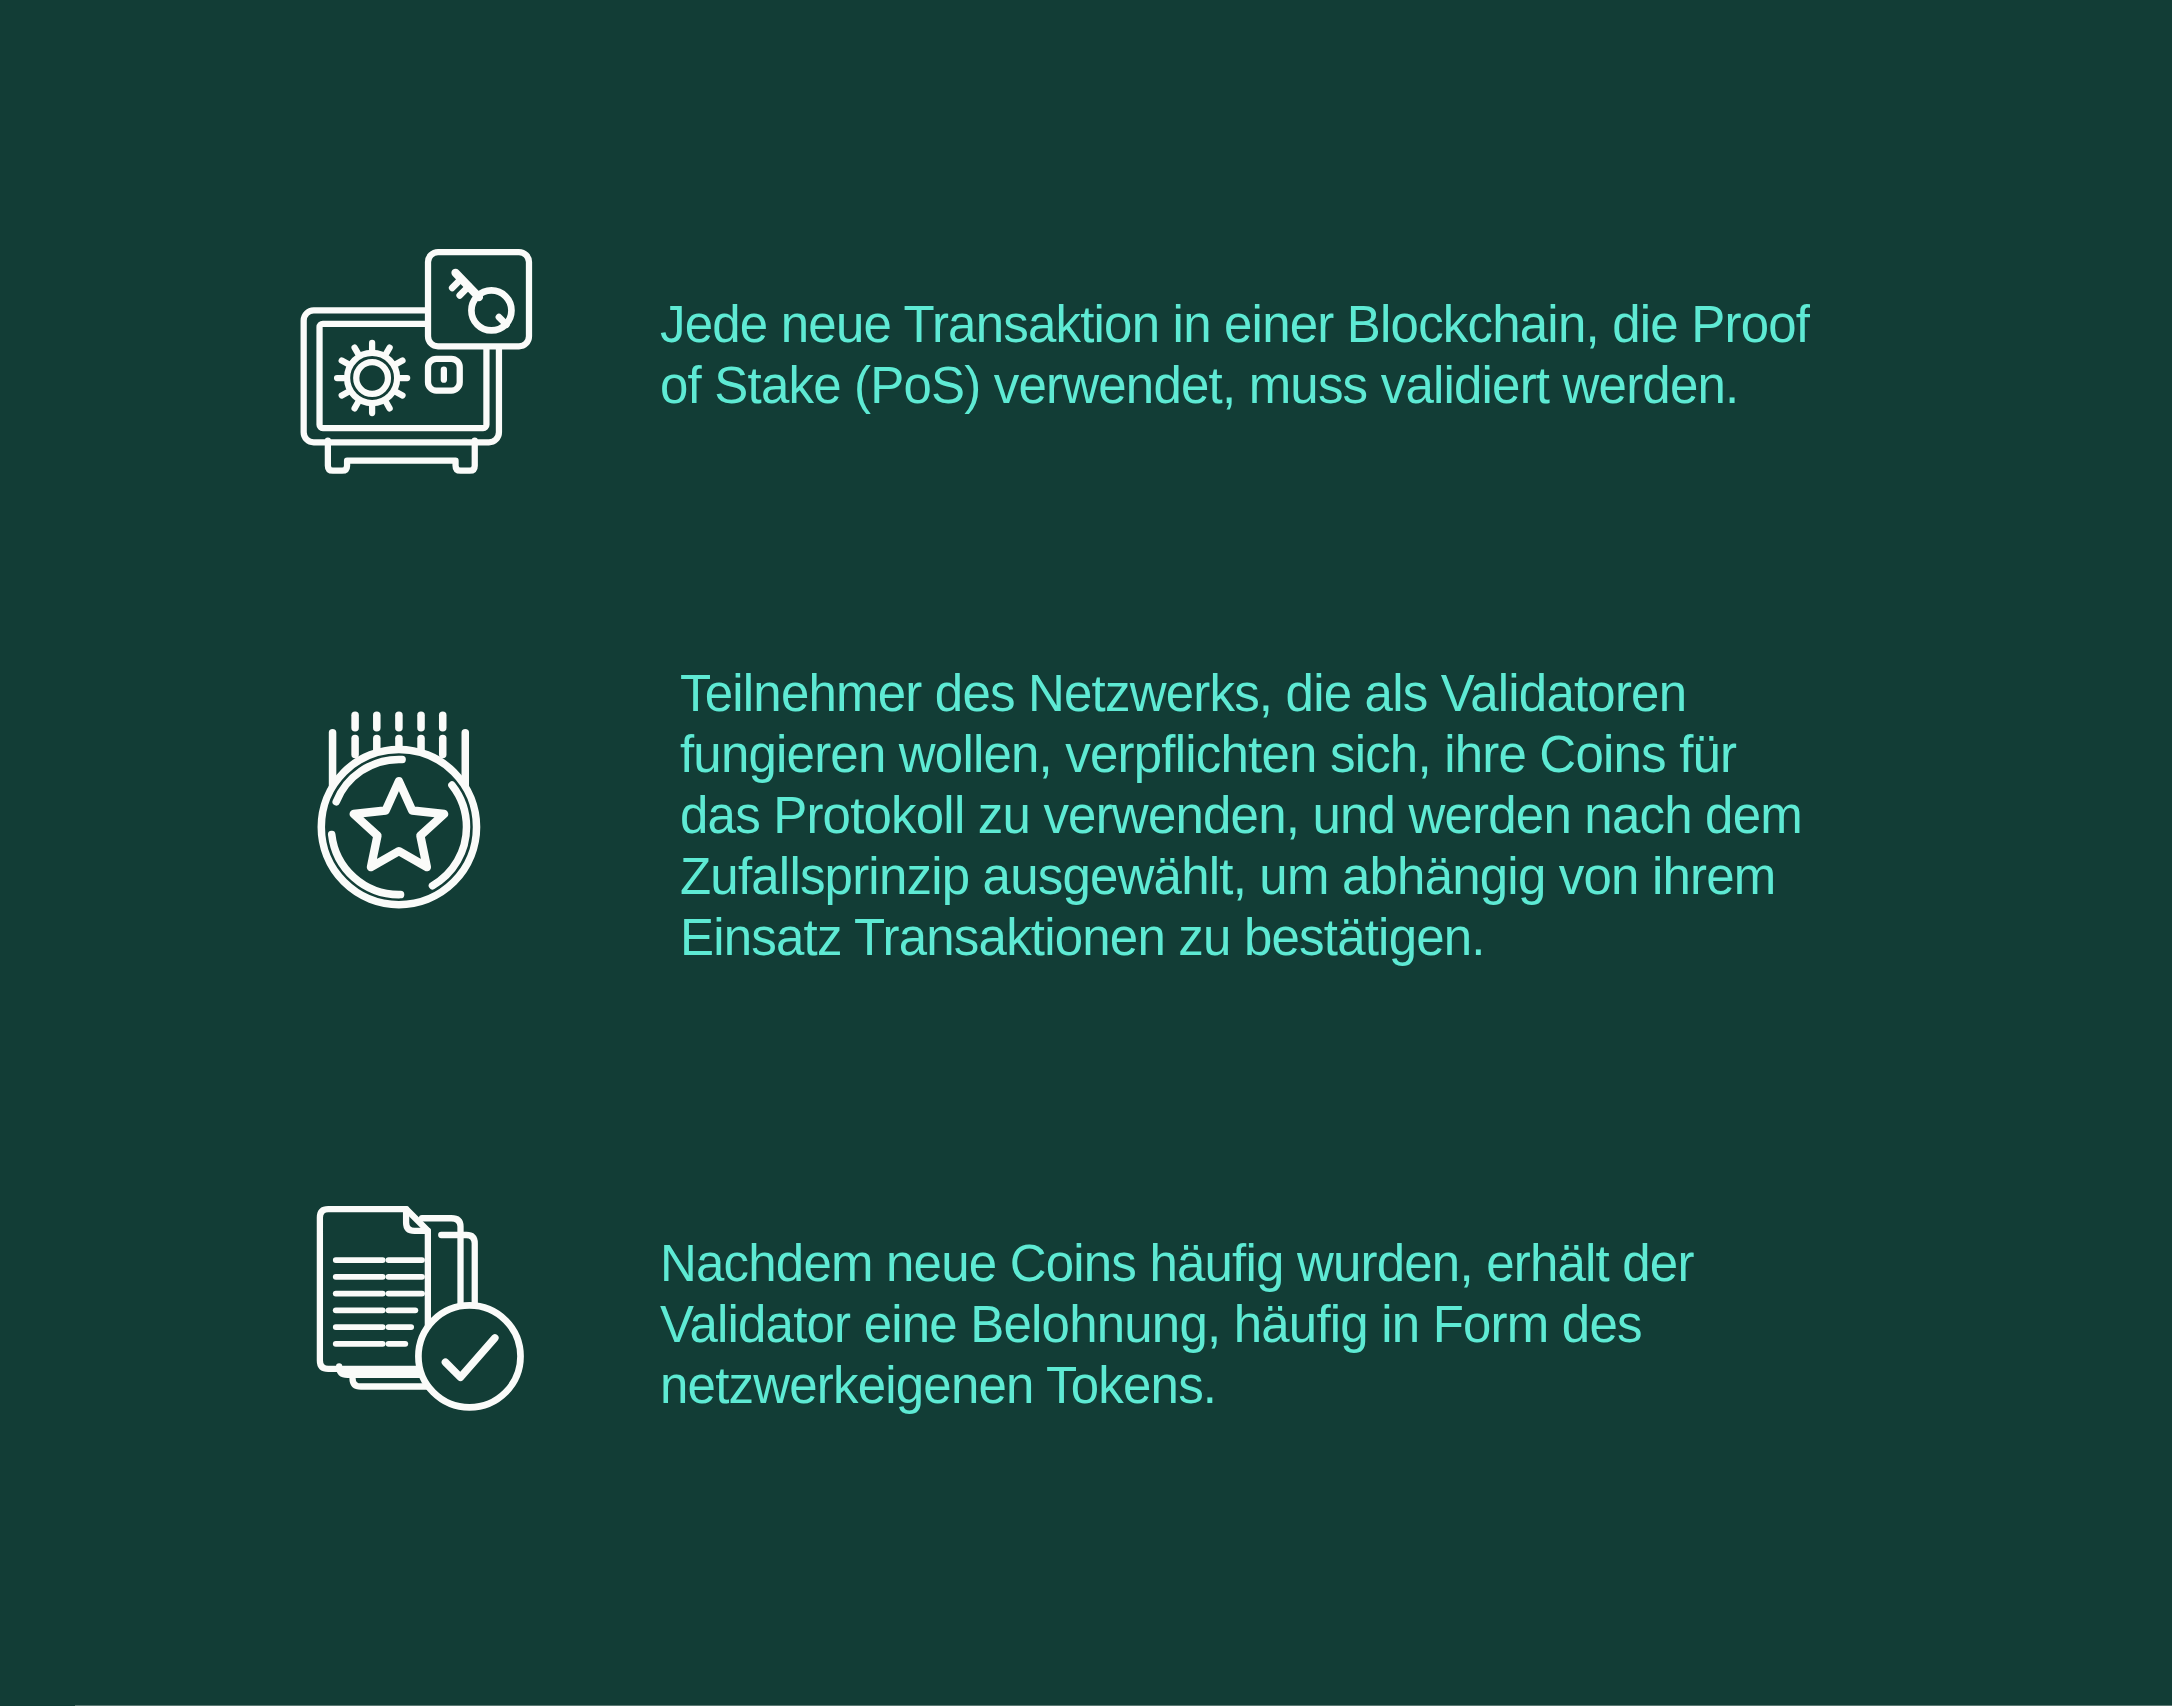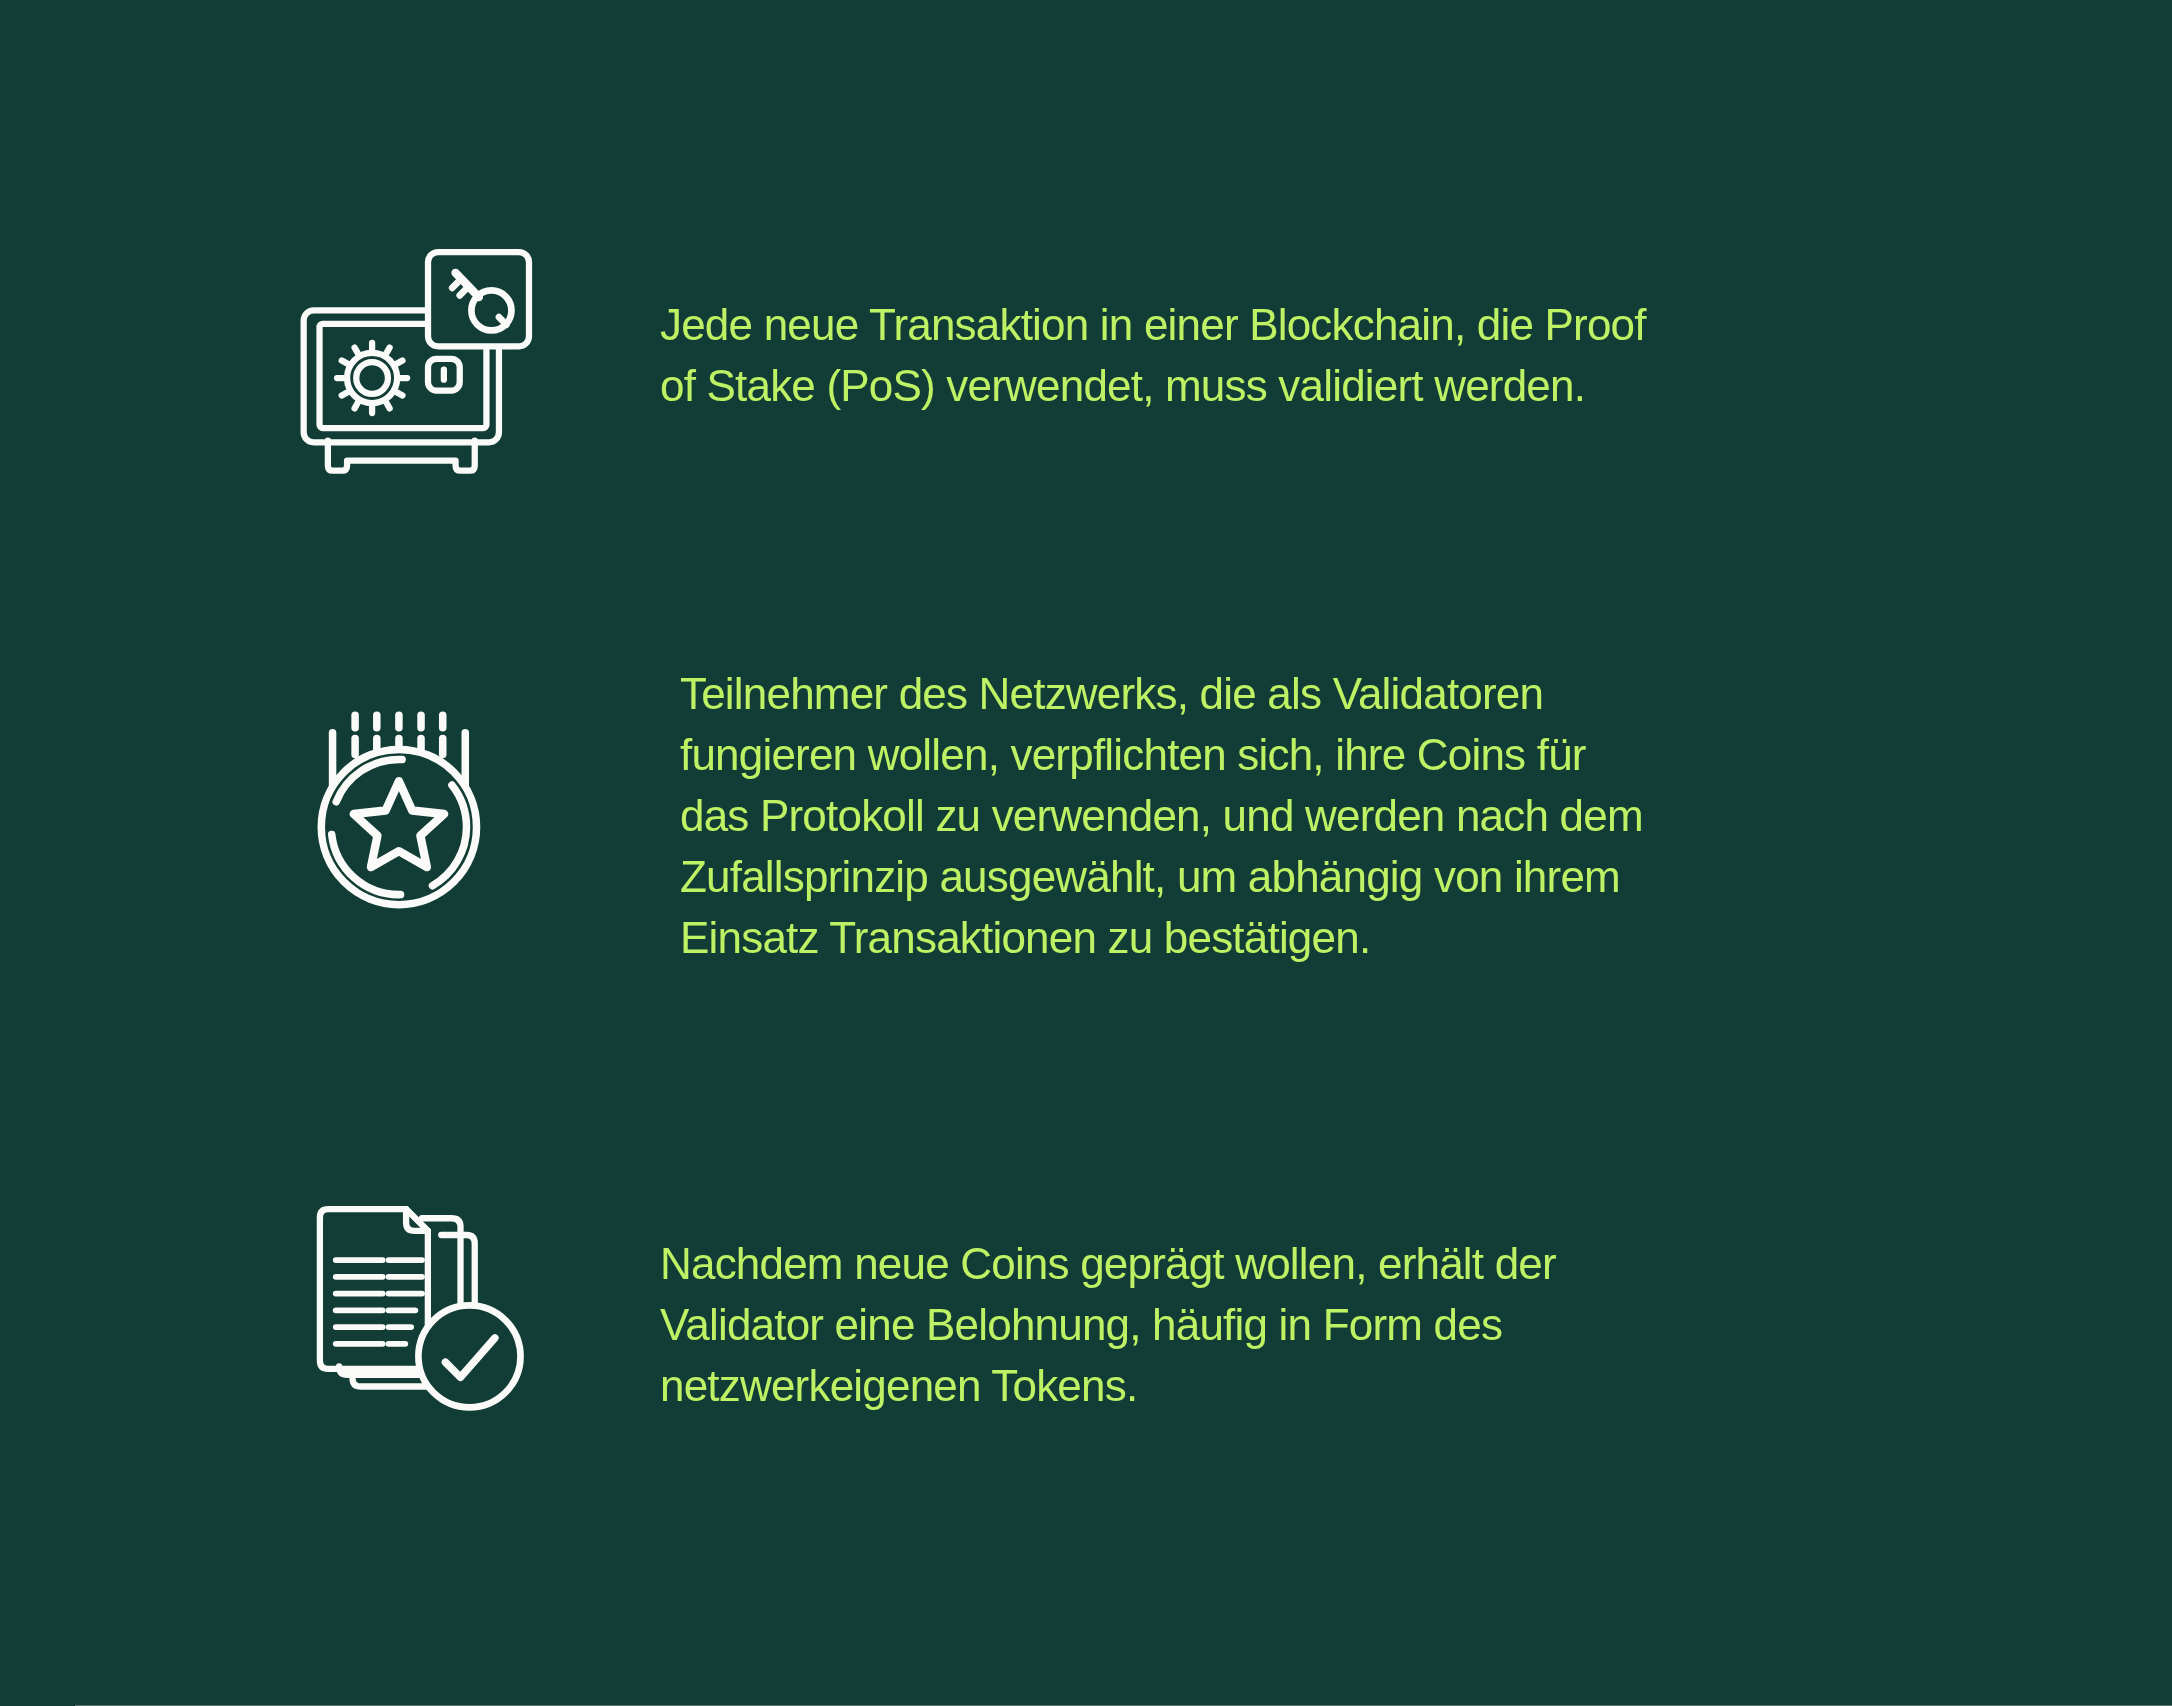--- a/index.html
+++ b/index.html
@@ -4,22 +4,22 @@
 <style>
   html,body { margin:0; padding:0; }
   body {
     width:2172px; height:1707px;
     background:#123D36;
     font-family:"Liberation Sans", sans-serif;
     position:relative; overflow:hidden;
   }
   .step-text {
     position:absolute; left:660px; margin:0;
-    color:#bef264;
-    font-size:44px; line-height:61px; font-weight:400;
+    color:#5eead4;
+    font-size:51px; line-height:61px; font-weight:400;
     letter-spacing:-0.8px;
     white-space:pre-line;
   }
   .t1 { top:294px; }
   .t2 { top:663px;margin-left:20px; }
   .t3 { top:1233px; }
   .icon { position:absolute; }
   .i1 { left:297px; top:242px; width:242px; height:242px; }
   .i2 { left:305px; top:706px; width:192px; height:217px; }
   .i3 { left:309px; top:1199px; width:226px; height:226px; }
@@ -133,19 +133,19 @@
     </svg>
   </div>
 
   <p class="step-text t1">Jede neue Transaktion in einer Blockchain, die Proof
 of Stake (PoS) verwendet, muss validiert werden.</p>
   <p class="step-text t2">Teilnehmer des Netzwerks, die als Validatoren
 fungieren wollen, verpflichten sich, ihre Coins für
 das Protokoll zu verwenden, und werden nach dem
 Zufallsprinzip ausgewählt, um abhängig von ihrem
 Einsatz Transaktionen zu bestätigen.</p>
-  <p class="step-text t3">Nachdem neue Coins geprägt wollen, erhält der
+  <p class="step-text t3">Nachdem neue Coins häufig wurden, erhält der
 Validator eine Belohnung, häufig in Form des
 netzwerkeigenen Tokens.</p>
 
   <div class="bottom-line"></div>
 </main>
 
 
 </body></html>

